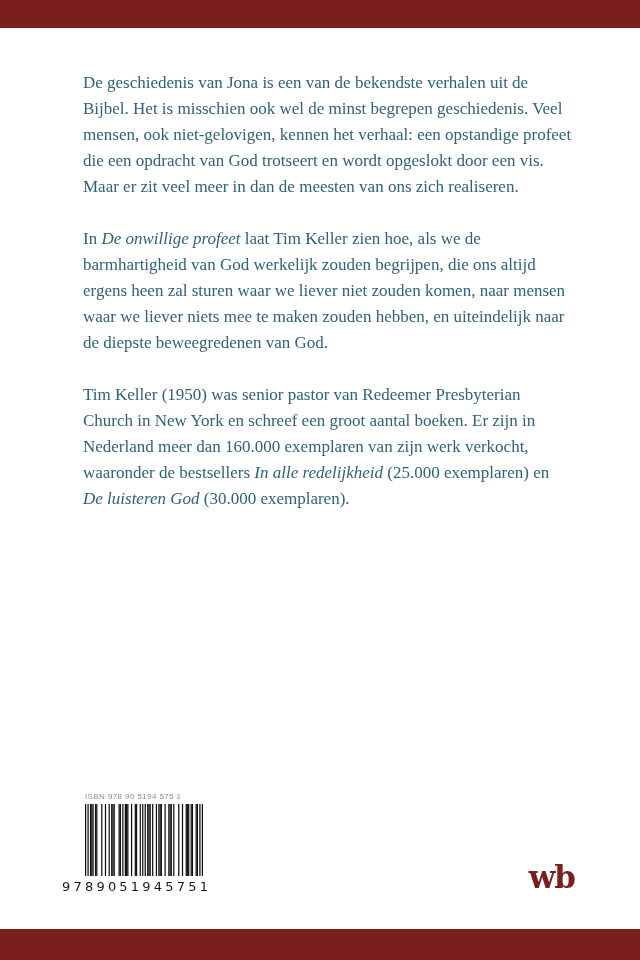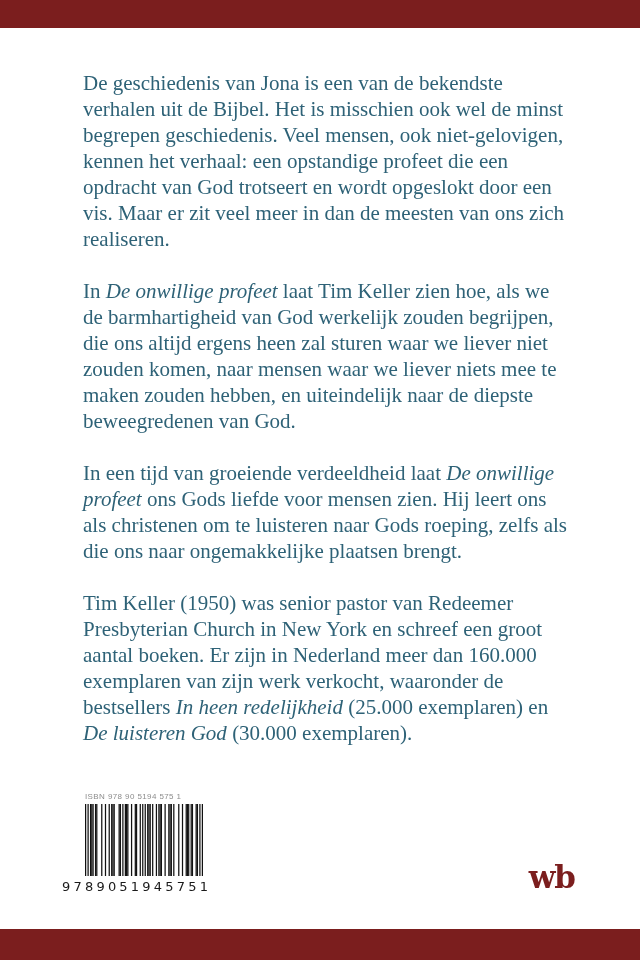--- a/index.html
+++ b/index.html
@@ -23,21 +23,21 @@
   .bar.top{top:0;height:28px;}
   .bar.bottom{top:929px;height:31px;}
 
   .text-block{
     position:absolute;
     left:83px;top:70px;width:490px;
     color:var(--text);
   }
   .text-block p{
     margin:0 0 26px 0;
-    font-size:21px;
+    font-size:17px;
     line-height:26px;
   }
   .text-block em{}
 
   .barcode-block{
     position:absolute;
     left:62px;top:792px;width:146px;
   }
   .isbn-label{
     margin-left:23px;
@@ -90,22 +90,21 @@
 </head>
 <body>
 
 <div class="cover">
 
   <div class="bar top"></div>
 
   <div class="text-block" id="paragraphs">
       <p><span>De geschiedenis van Jona is een van de bekendste verhalen uit de Bijbel. Het is misschien ook wel de minst begrepen geschiedenis. Veel mensen, ook niet-gelovigen, kennen het verhaal: een opstandige profeet die een opdracht van God trotseert en wordt opgeslokt door een vis. Maar er zit veel meer in dan de meesten van ons zich realiseren.</span></p>
       <p><span>In </span><em>De onwillige profeet</em><span> laat Tim Keller zien hoe, als we de barmhartigheid van God werkelijk zouden begrijpen, die ons altijd ergens heen zal sturen waar we liever niet zouden komen, naar mensen waar we liever niets mee te maken zouden hebben, en uiteindelijk naar de diepste beweegredenen van God.</span></p>
-      <p><span>In een tijd van groeiende verdeeldheid laat </span><em>De onwillige profeet</em><span> ons Gods liefde voor mensen zien. Hij leert ons als christenen om te luisteren naar Gods roeping, zelfs als die ons naar ongemakkelijke plaatsen brengt.</span></p>
-      <p><span>Tim Keller (1950) was senior pastor van Redeemer Presbyterian Church in New York en schreef een groot aantal boeken. Er zijn in Nederland meer dan 160.000 exemplaren van zijn werk verkocht, waaronder de bestsellers </span><em>In heen redelijkheid</em><span> (25.000 exemplaren) en </span><em>De luisteren God</em><span> (30.000 exemplaren).</span></p>
+      <p><span>Tim Keller (1950) was senior pastor van Redeemer Presbyterian Church in New York en schreef een groot aantal boeken. Er zijn in Nederland meer dan 160.000 exemplaren van zijn werk verkocht, waaronder de bestsellers </span><em>In alle redelijkheid</em><span> (25.000 exemplaren) en </span><em>De luisteren God</em><span> (30.000 exemplaren).</span></p>
     </div>
 
   <div class="barcode-block">
     <div class="isbn-label">ISBN 978 90 5194 575 1</div>
     <svg class="barcode-svg" id="barcode-svg" viewBox="0 0 95 60" preserveAspectRatio="none" xmlns="http://www.w3.org/2000/svg">
         <rect x="0" y="0" width="1" height="60"></rect>
         <rect x="2" y="0" width="1" height="60"></rect>
         <rect x="4" y="0" width="1" height="60"></rect>
         <rect x="5" y="0" width="1" height="60"></rect>
         <rect x="6" y="0" width="1" height="60"></rect>

